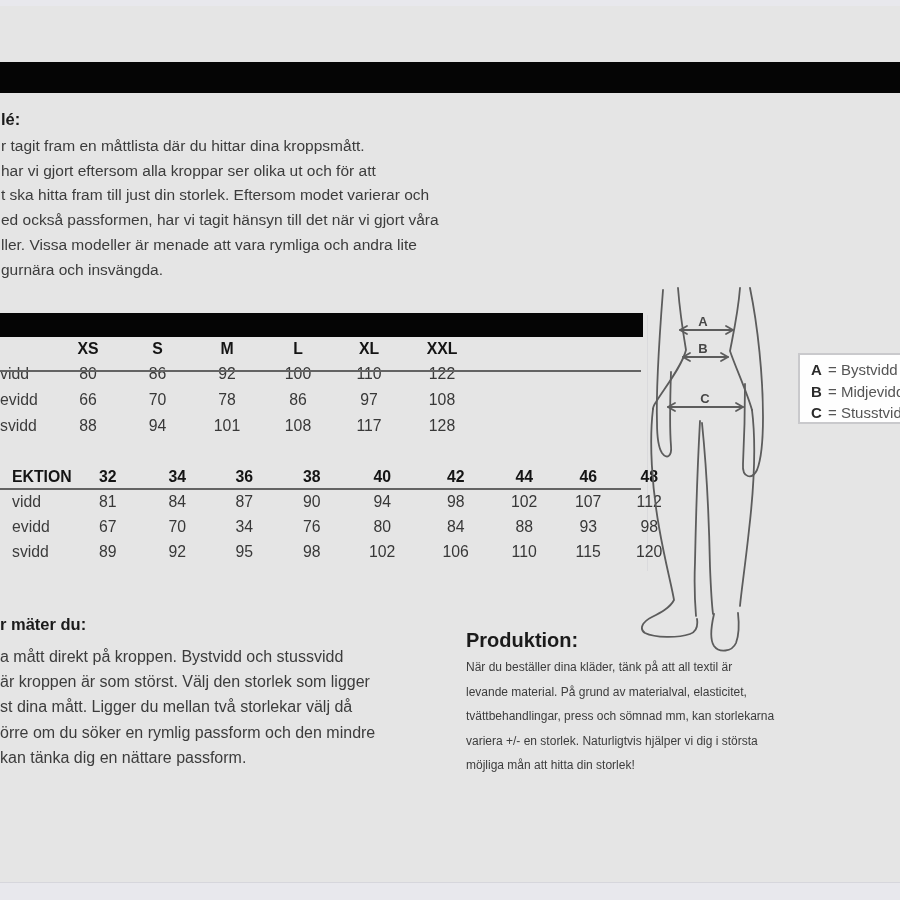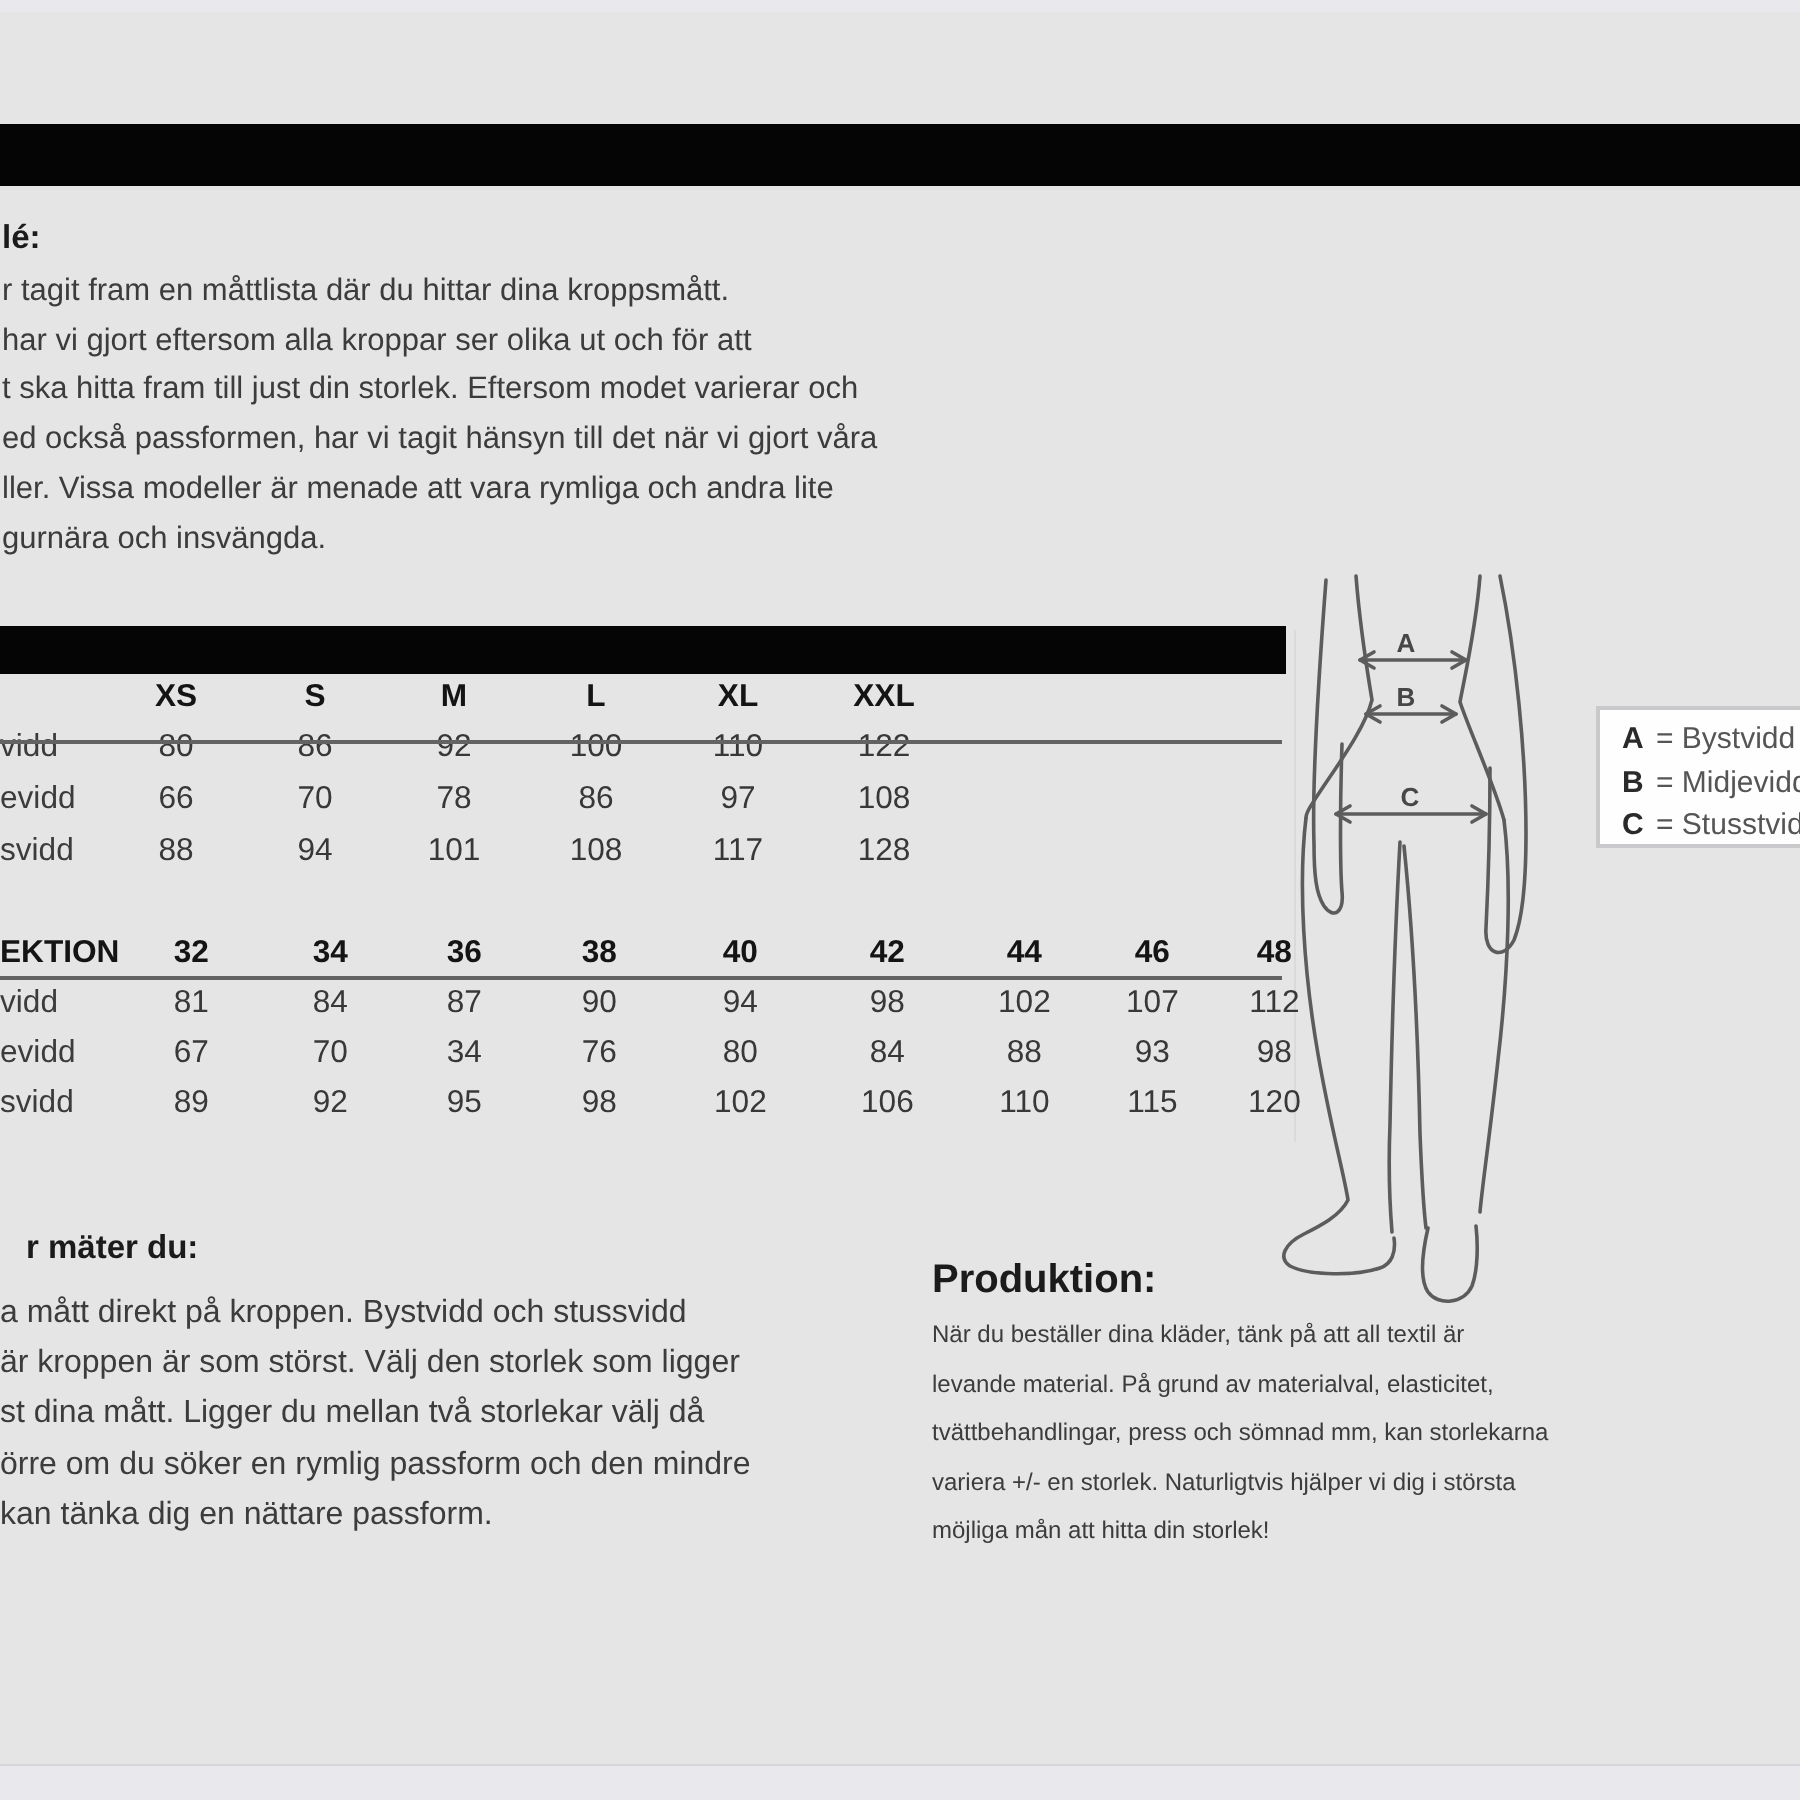--- a/index.html
+++ b/index.html
@@ -16,36 +16,36 @@
   .bar-table{left:0;top:313px;width:643px;height:24px;}
   .vline{left:647px;top:315px;width:1px;height:256px;background:#dadadd;}
 
   .h{font-weight:bold;color:#1b1b1b;font-size:16.5px;white-space:nowrap;}
   .p{white-space:nowrap;}
   .line{white-space:nowrap;}
 
   .intro-h{left:1px;top:110px;}
   .intro-p{left:1px;top:134px;font-size:15.5px;line-height:24.7px;}
 
-  .measure-h{left:0;top:615px;padding-left:13px;}
+  .measure-h{left:0;top:615px;}
   .measure-p{left:0;top:644px;font-size:16px;line-height:25.2px;}
 
   .prod-h{left:466px;top:629px;font-size:20px;}
   .prod-p{left:466px;top:655px;font-size:12px;line-height:24.5px;}
 
   table{border-collapse:collapse;table-layout:fixed;}
   th,td{padding:0;font-size:15.8px;text-align:center;white-space:nowrap;overflow:visible;}
   th{font-weight:bold;color:#141414;}
   td{color:#383838;}
   td.rowlabel{text-align:left;color:#3c3c3c;}
   th.rowlabel{text-align:left;}
   .t1{left:0;top:336px;}
   .t1 th{height:25px;}
   .t1 td{height:26px;}
-  .t2{left:0;top:465px;padding-left:24px;}
+  .t2{left:12px;top:465px;padding-left:24px;}
   .t2 th{height:24px;}
   .t2 td{height:25px;}
   .hrule{height:2px;background:#636363;}
   .hrule1{left:0;top:370px;width:641px;}
   .hrule2{left:0;top:488px;width:641px;}
 
   .legend{
     left:798px;top:353px;width:136px;height:71px;
     border:2px solid #c9c9cc;background:#fefefe;box-sizing:border-box;
     padding:4px 0 0 11px;

